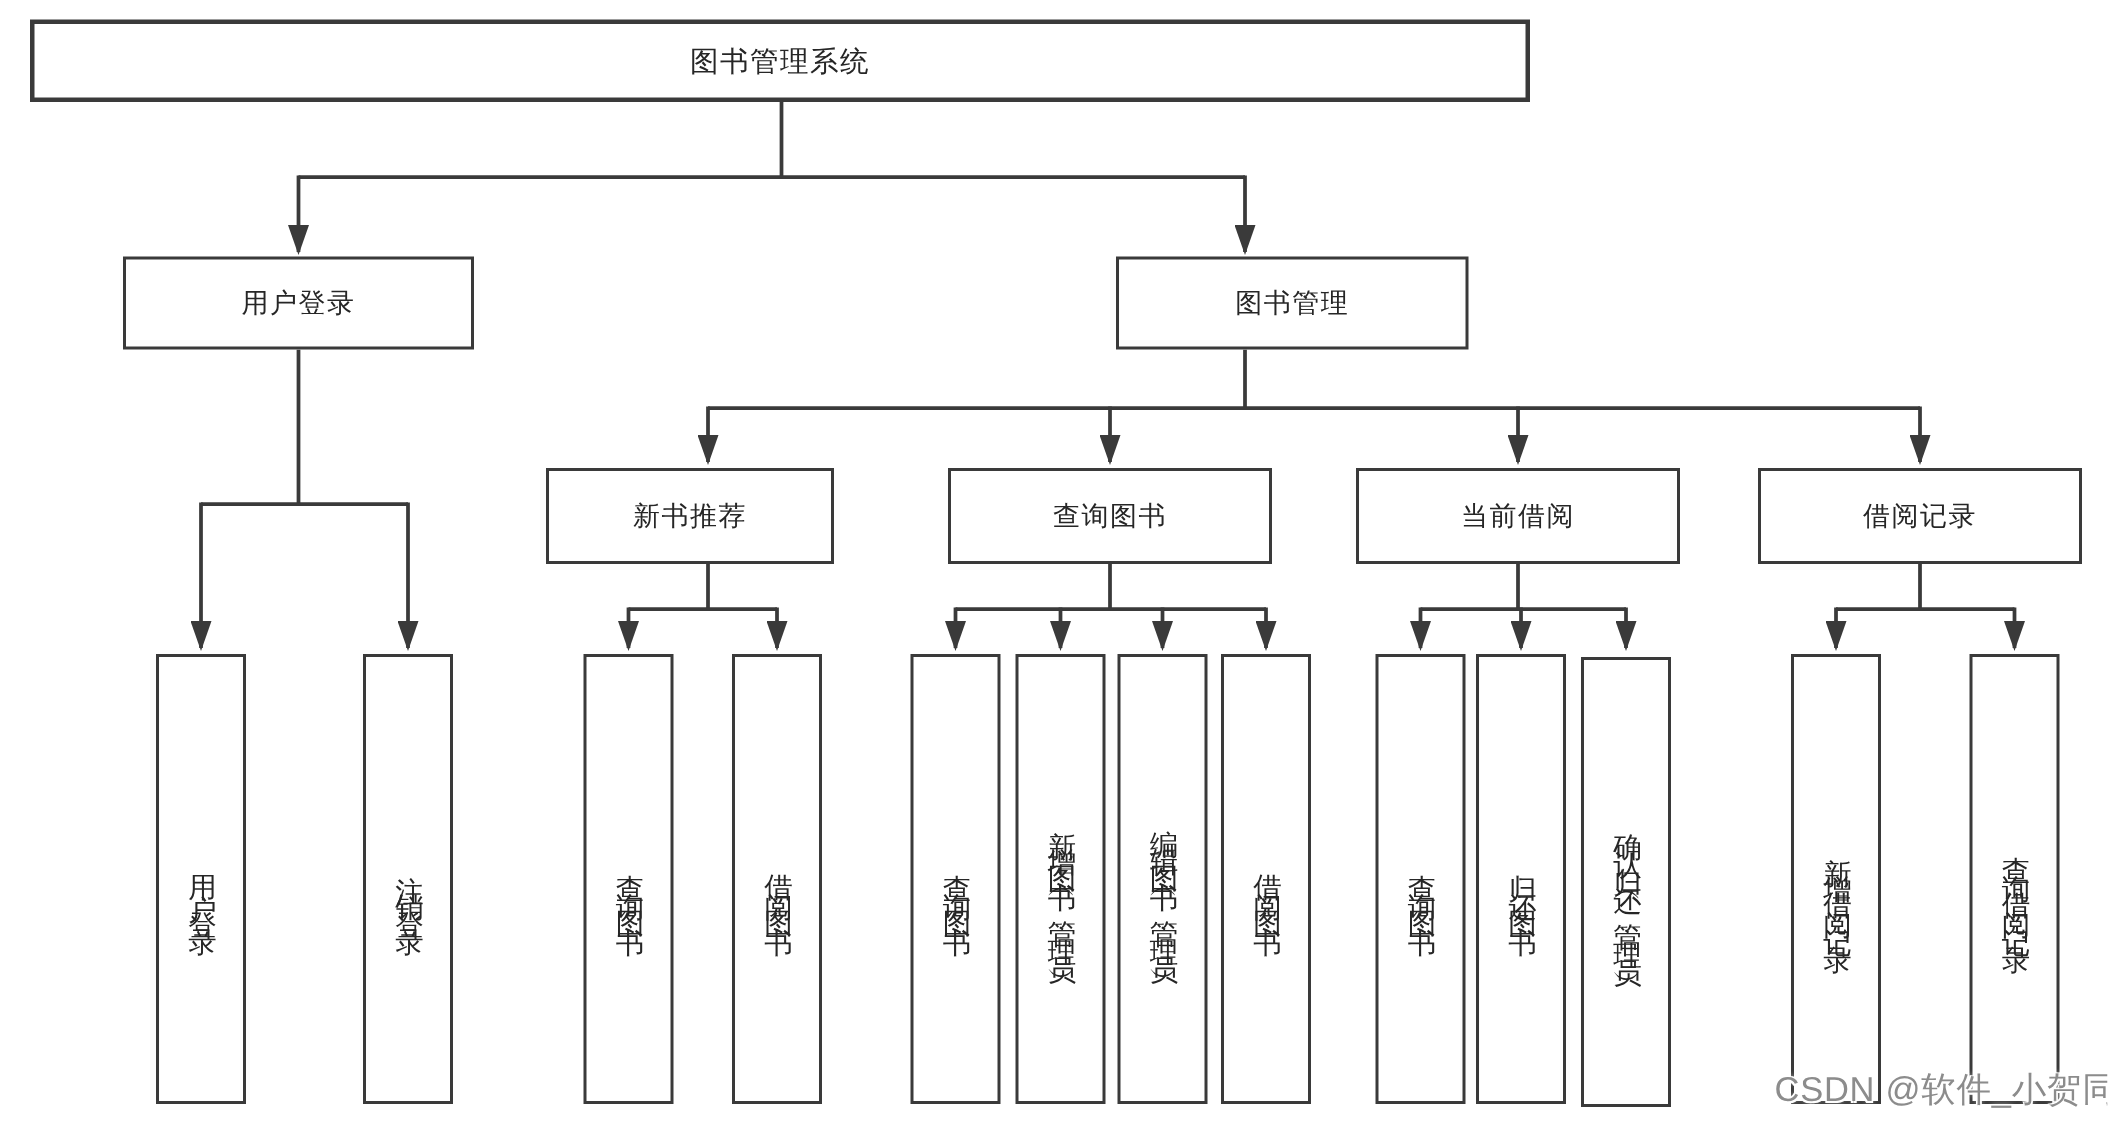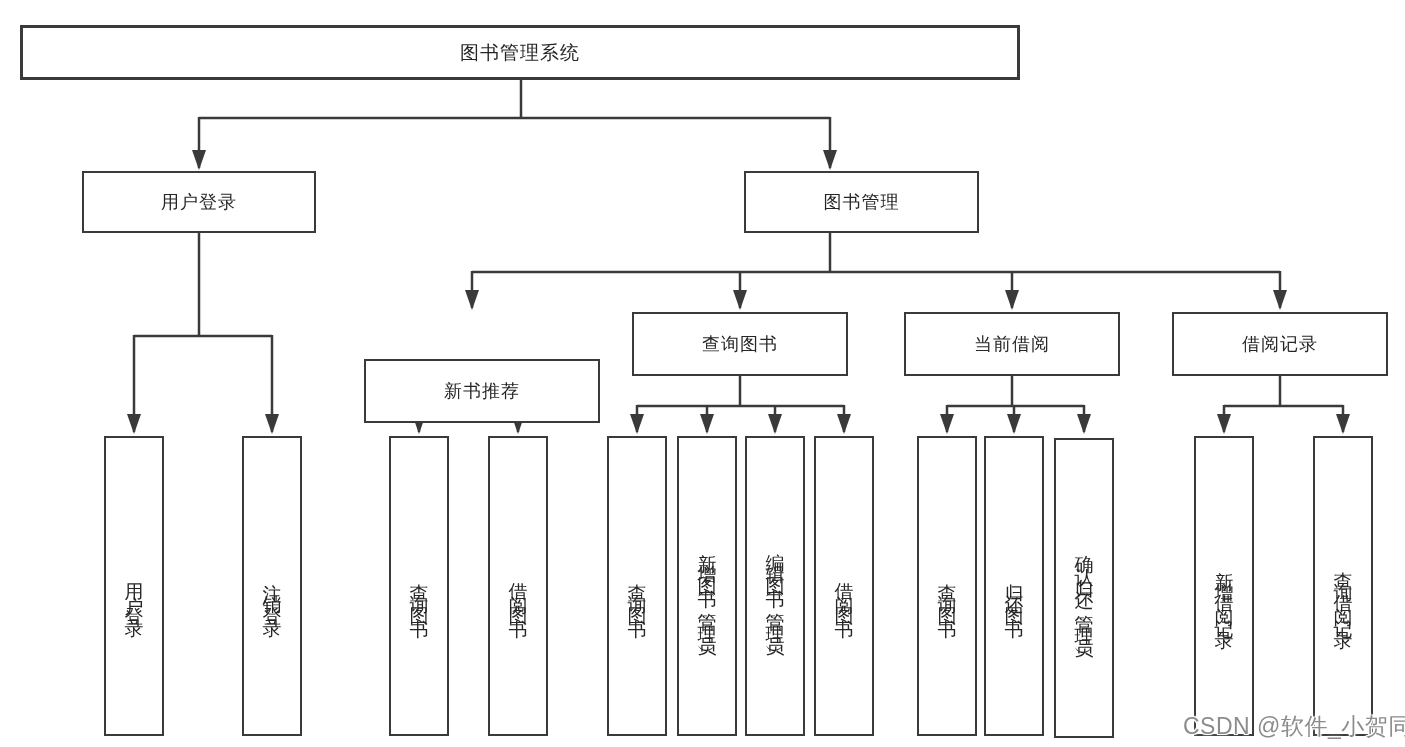--- a/index.html
+++ b/index.html
@@ -94,39 +94,39 @@
     <path class="line" d="M947 405 L947 432" marker-end="url(#arr)"></path>
     <path class="line" d="M1014 405 L1014 432" marker-end="url(#arr)"></path>
     <path class="line" d="M1084 405 L1084 432" marker-end="url(#arr)"></path>
 
     <path class="line" d="M1280 376 L1280 406"></path>
     <path class="line" d="M1224 406 L1343 406"></path>
     <path class="line" d="M1224 405 L1224 432" marker-end="url(#arr)"></path>
     <path class="line" d="M1343 405 L1343 432" marker-end="url(#arr)"></path>
   </svg>
 
-  <div class="node hbox root" style="left:20px;top:13px;width:1000px;height:55px;margin-top:12px;">
+  <div class="node hbox root" style="left:20px;top:13px;width:1000px;height:55px;">
     <span class="label">图书管理系统</span>
   </div>
 
   <div class="node hbox" style="left:82px;top:171px;width:234px;height:62px;">
     <span class="label">用户登录</span>
   </div>
   <div class="node hbox" style="left:744px;top:171px;width:235px;height:62px;">
     <span class="label">图书管理</span>
   </div>
 
   <div class="node vbox" style="left:104px;top:436px;width:60px;height:300px;">
     <span class="label">用户登录</span>
   </div>
   <div class="node vbox" style="left:242px;top:436px;width:60px;height:300px;">
     <span class="label">注销登录</span>
   </div>
 
-  <div class="node hbox" style="left:364px;top:312px;width:236px;height:64px;margin-top:47px;">
+  <div class="node hbox" style="left:364px;top:312px;width:192px;height:64px;">
     <span class="label">新书推荐</span>
   </div>
   <div class="node hbox" style="left:632px;top:312px;width:216px;height:64px;">
     <span class="label">查询图书</span>
   </div>
   <div class="node hbox" style="left:904px;top:312px;width:216px;height:64px;justify-content:center;">
     <span class="label">当前借阅</span>
   </div>
   <div class="node hbox" style="left:1172px;top:312px;width:216px;height:64px;align-items:center;">
     <span class="label">借阅记录</span>

